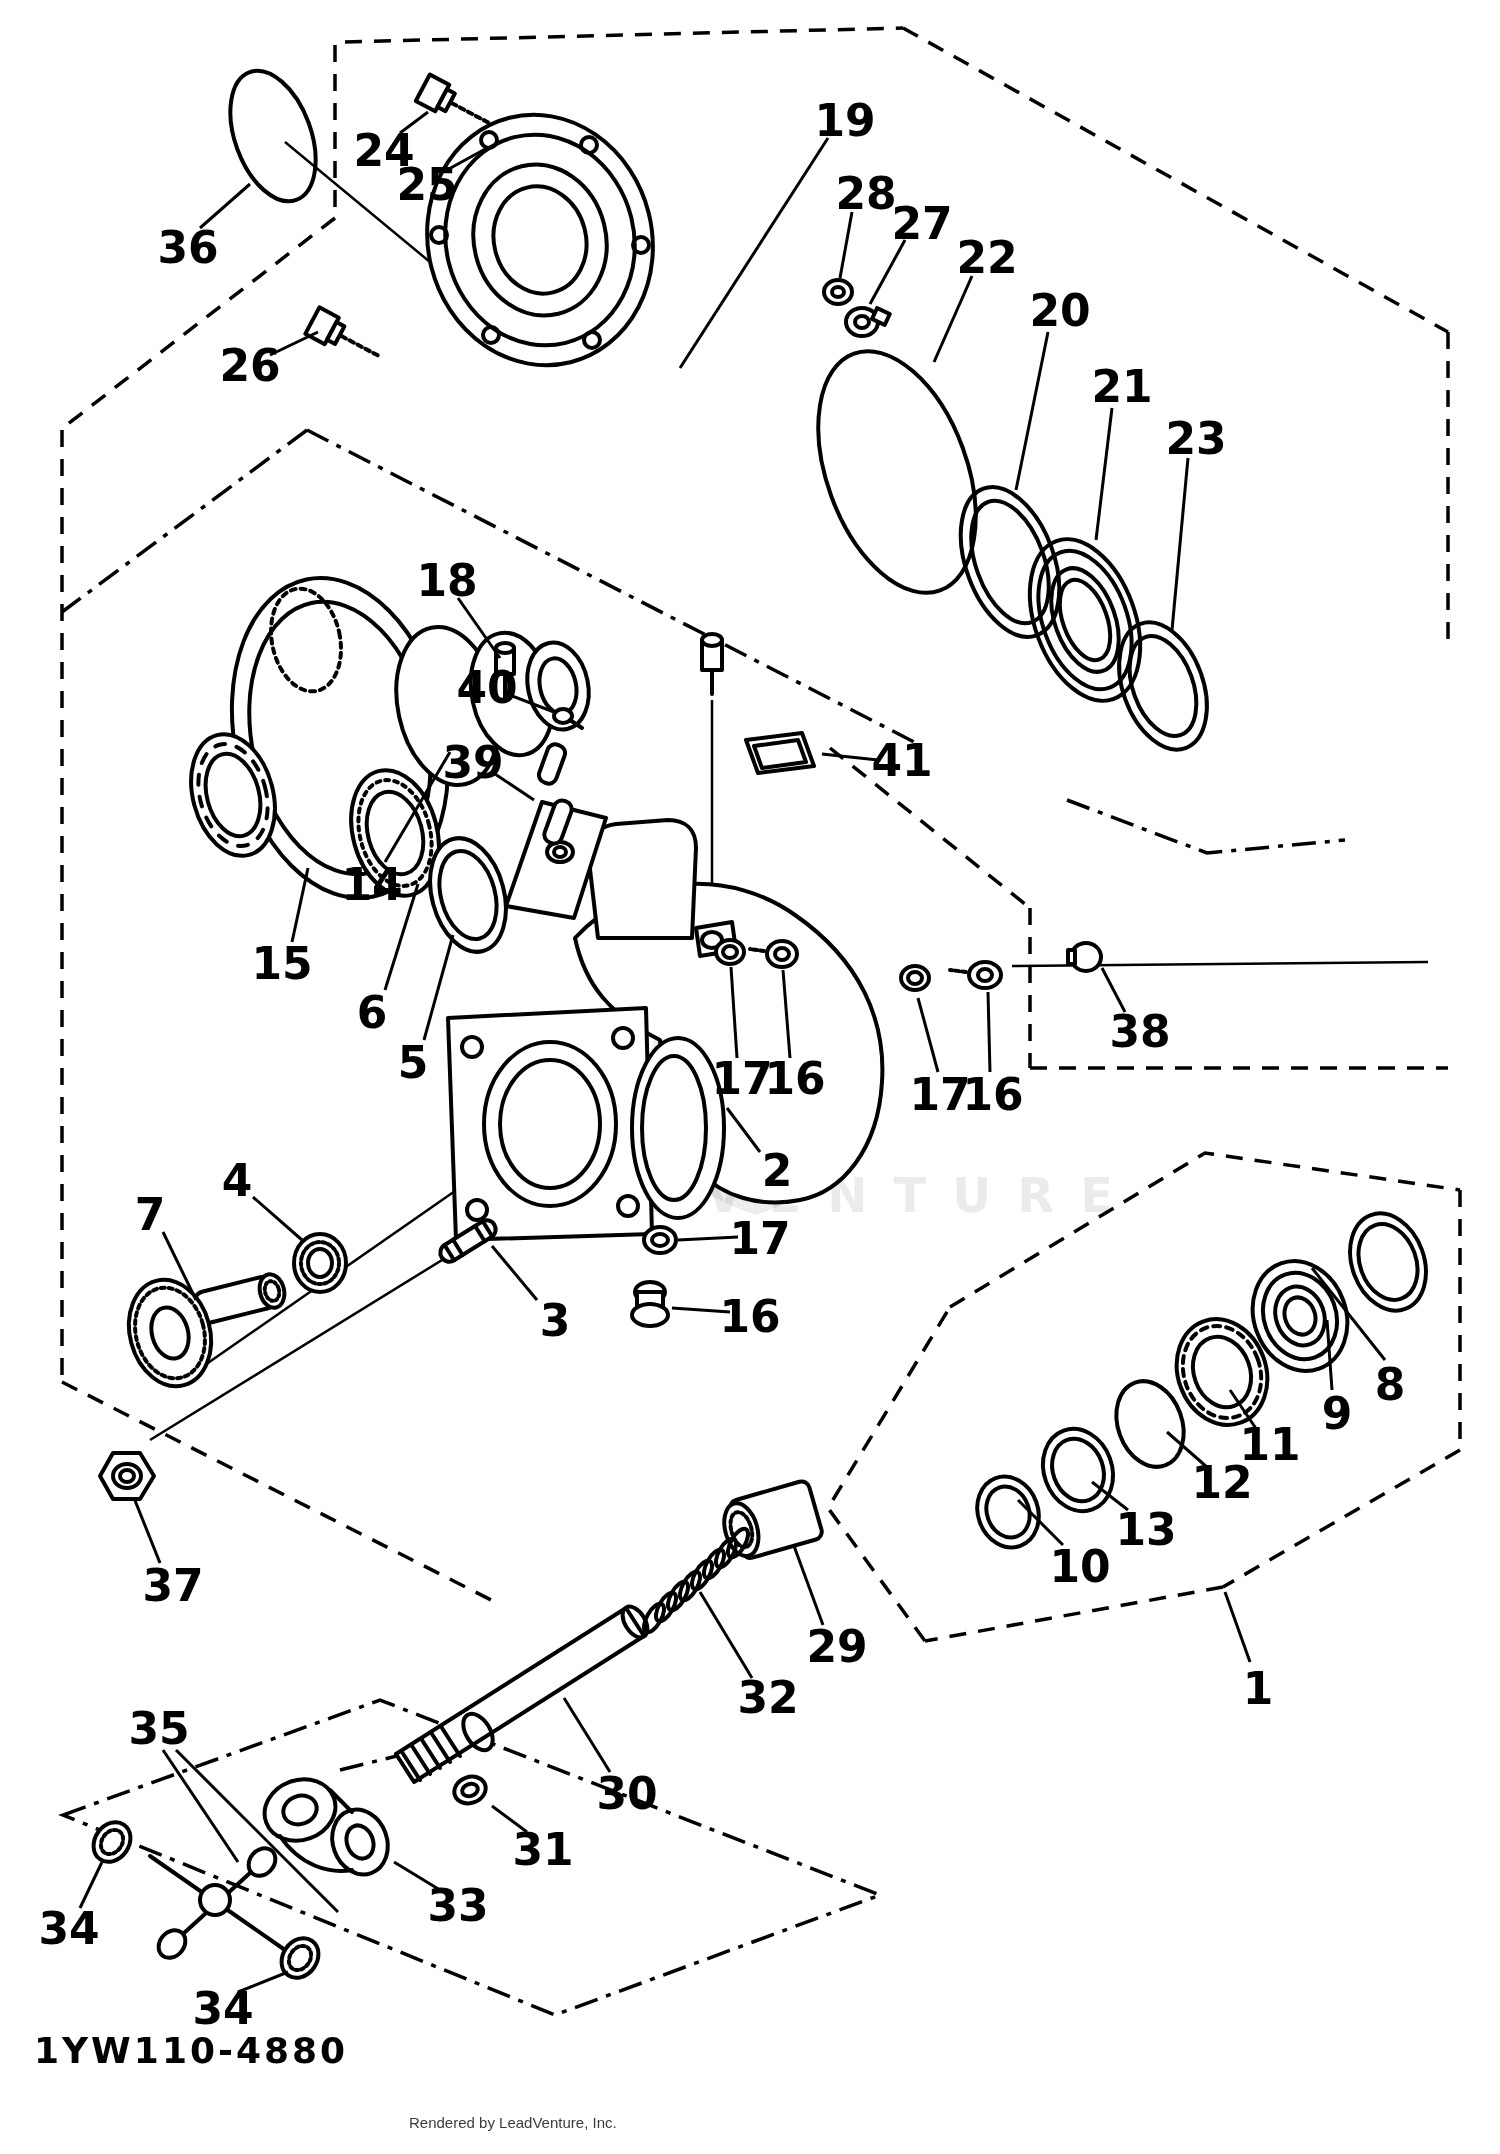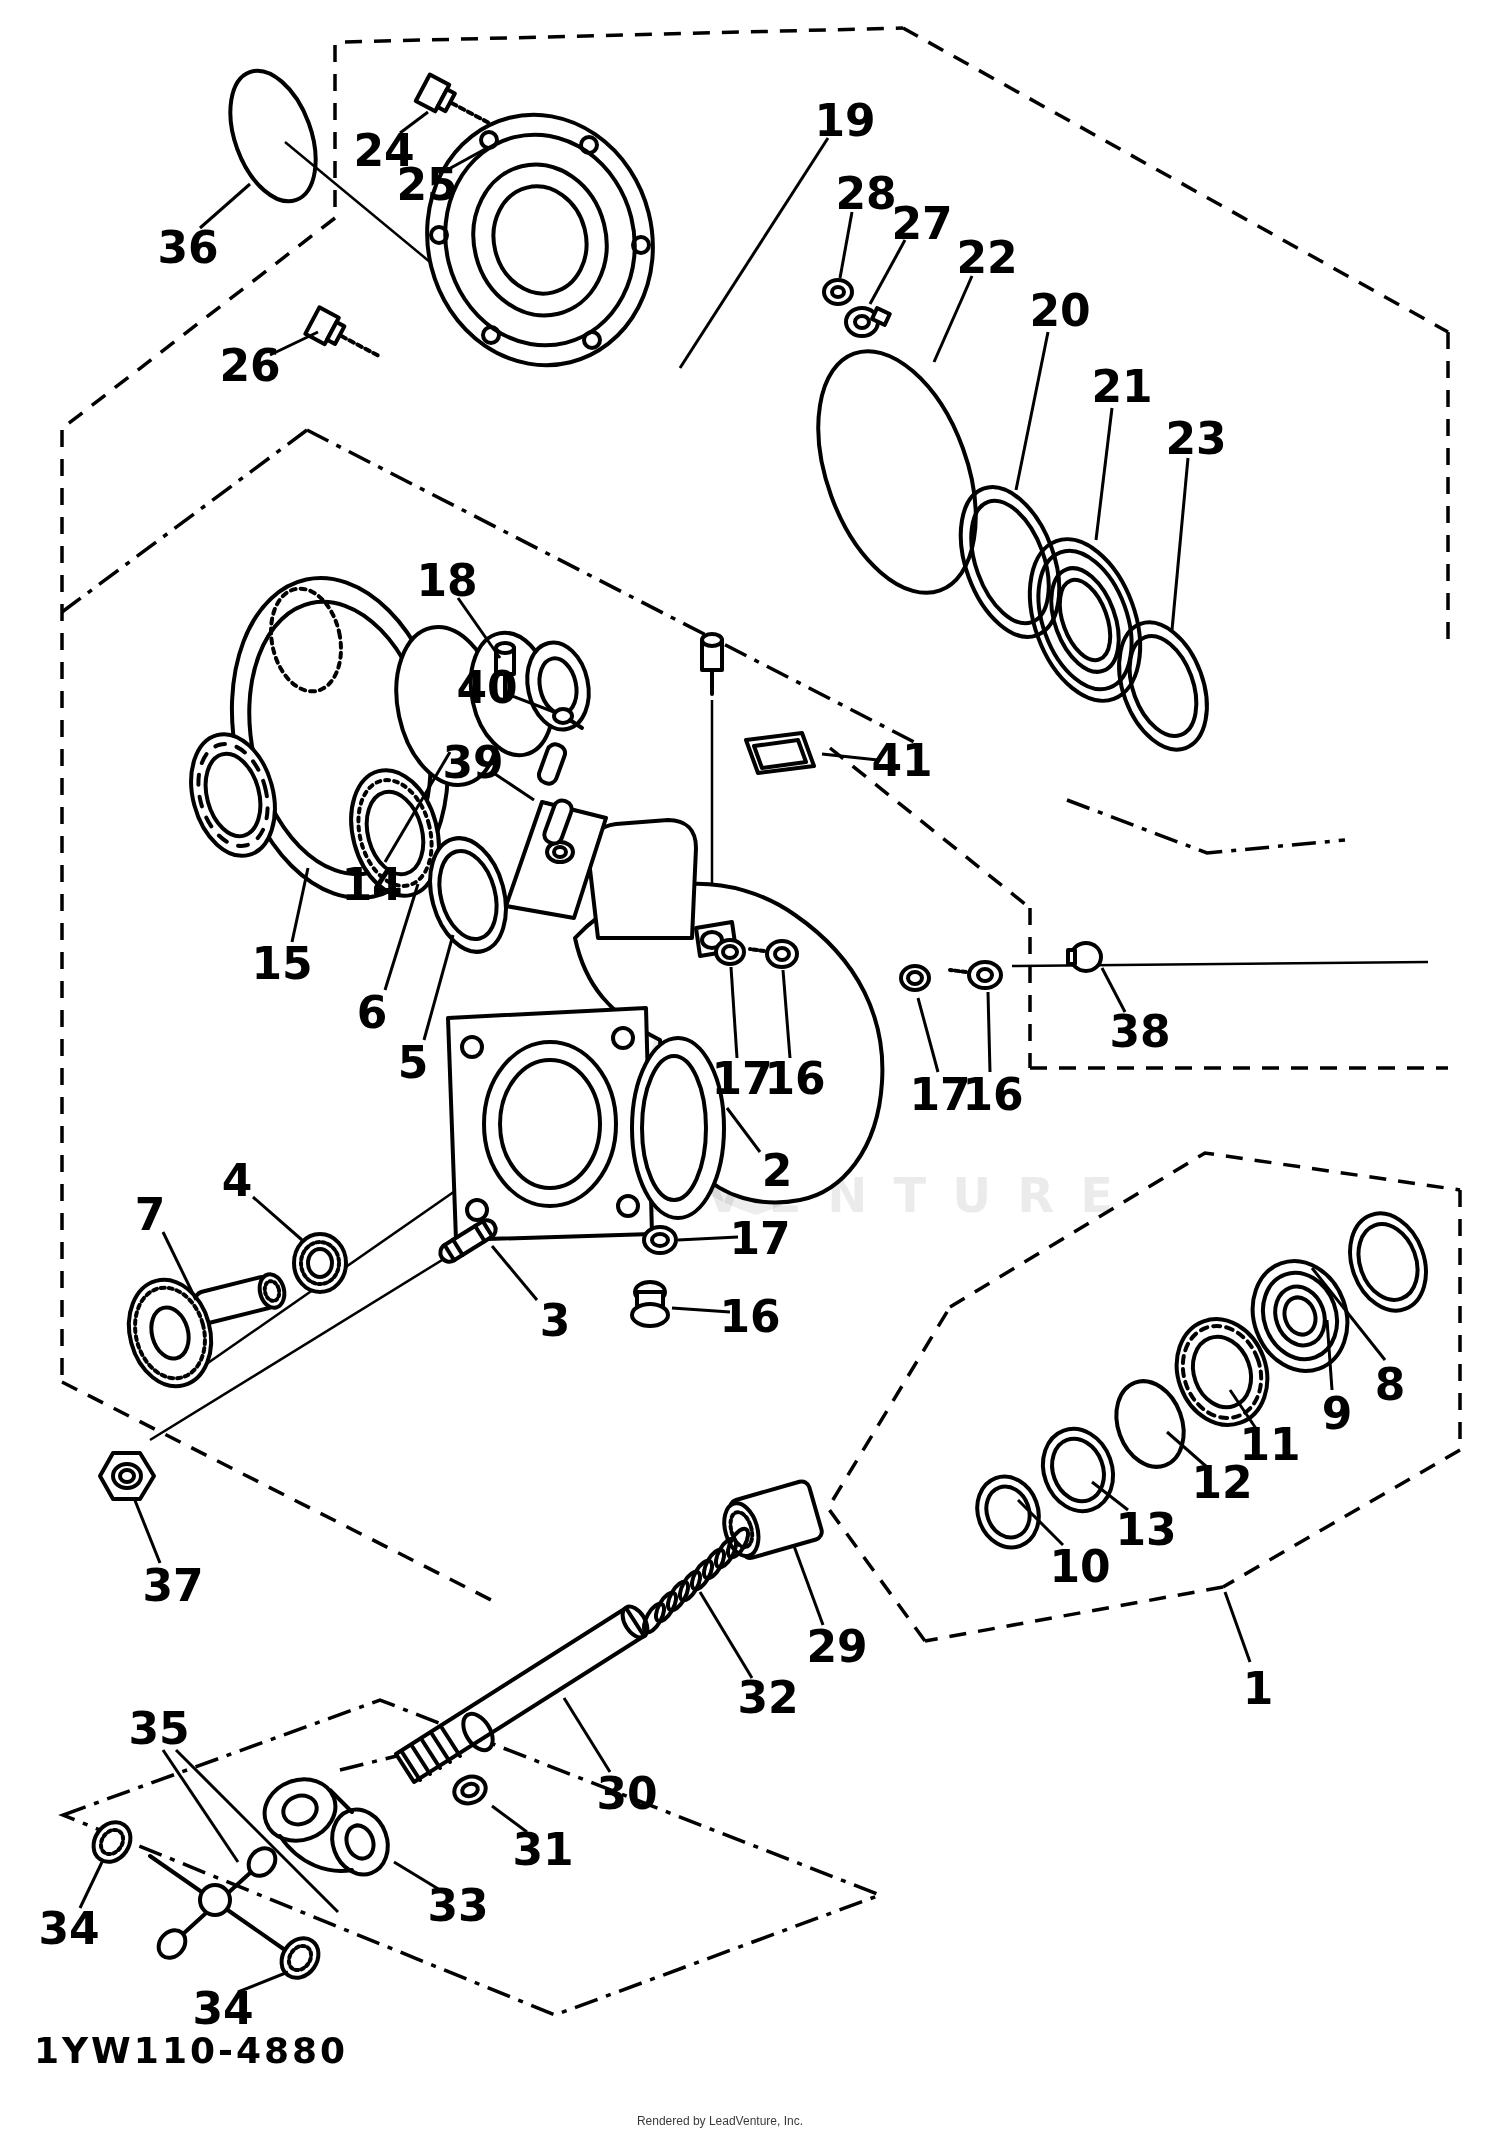--- a/index.html
+++ b/index.html
@@ -16,22 +16,22 @@
   text.callout{font-family:"DejaVu Sans",sans-serif;font-weight:bold;font-size:44px;
                fill:#000;text-anchor:middle;dominant-baseline:central;}
   .wm-text{font-family:"DejaVu Sans",sans-serif;font-weight:bold;font-size:48px;
            letter-spacing:26px;fill:rgba(0,0,0,0.08);text-anchor:middle;}
   .wm-flame{fill:rgba(0,0,0,0.07);}
   .wm-flame-hole{fill:#fff;}
   .code-label{position:absolute;left:34px;top:2030px;font-size:36px;font-weight:bold;
               letter-spacing:3px;color:#000;}
   .copyright{position:absolute;left:0;top:2088px;width:1500px;text-align:center;
              font-family:"Liberation Sans","DejaVu Sans",sans-serif;font-size:44px;color:#000;}
-  .rendered-by{position:absolute;left:383px;top:2114px;width:420px;text-align:right;
-               font-family:"Liberation Sans","DejaVu Sans",sans-serif;font-size:12px;
+  .rendered-by{position:absolute;left:409px;top:2114px;width:420px;text-align:left;
+               font-family:"Liberation Sans","DejaVu Sans",sans-serif;font-size:15px;
                color:rgba(20,20,20,0.85);}
 </style>
 </head>
 <body>
 
 <div class="page">
 
 <svg width="1500" height="2154" viewBox="0 0 1500 2154">
 
   <g>

